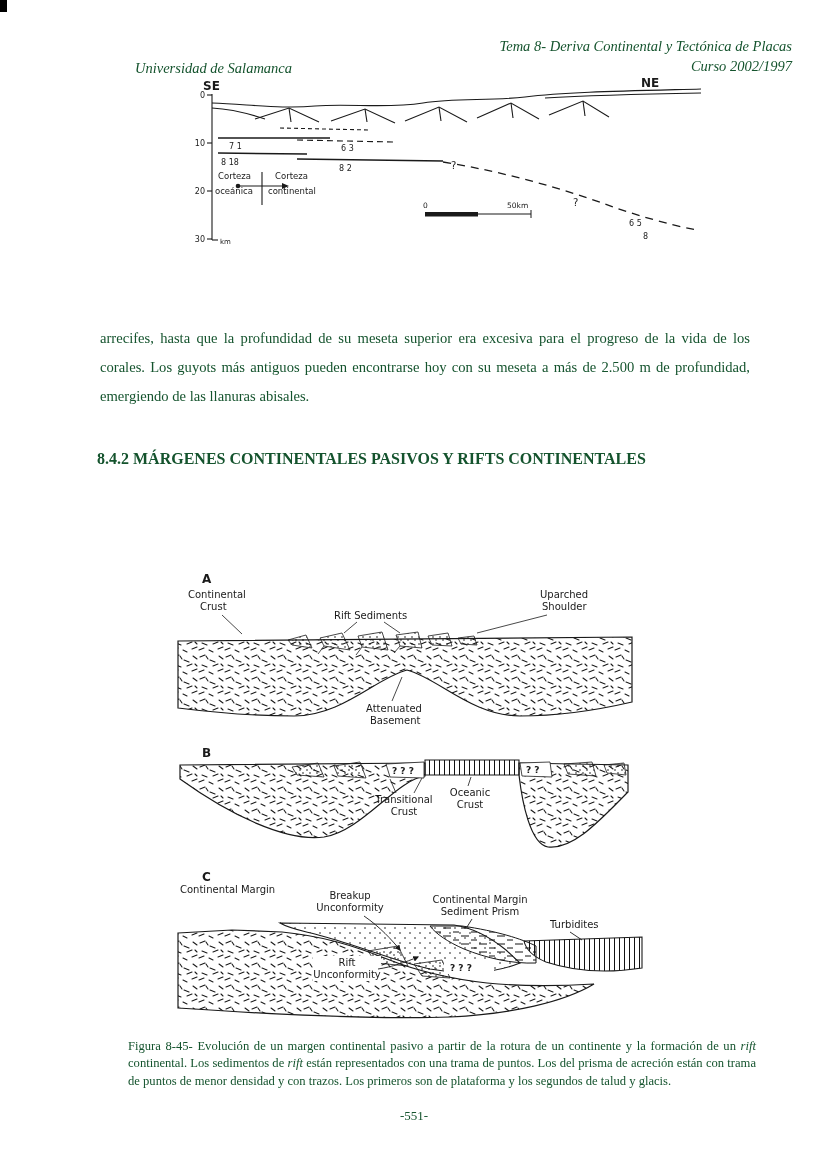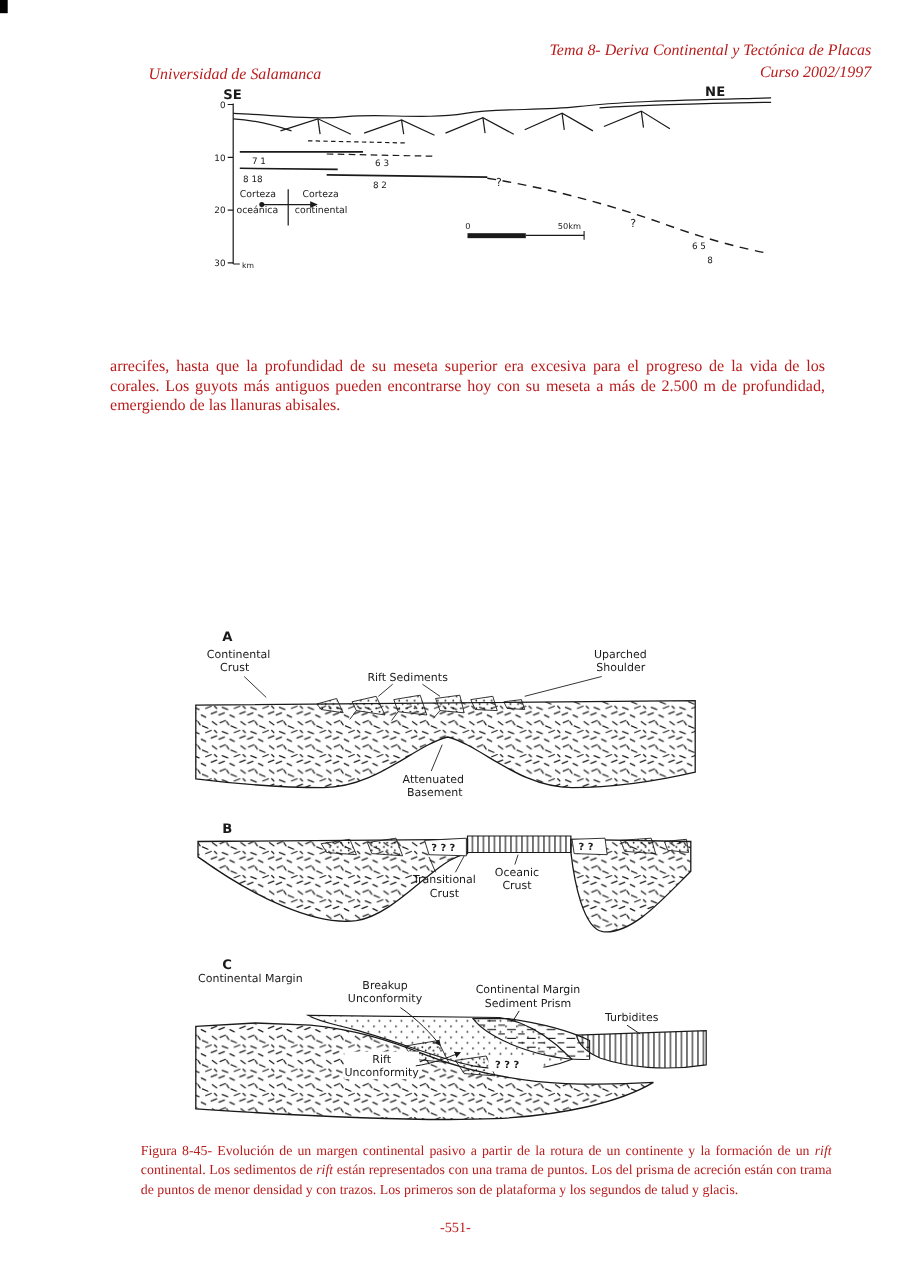--- a/index.html
+++ b/index.html
@@ -1,26 +1,26 @@
 <!DOCTYPE html>
 <html><head>
 <meta charset="utf-8">
 <style>
   html,body { margin:0; padding:0; background:#ffffff; }
   .page {
     position:relative; width:828px; height:1171px; background:#ffffff;
-    font-family:"Liberation Serif", serif; color:#b91c1c; overflow:hidden;text-decoration:underline;
+    font-family:"Liberation Serif", serif; color:#14532d; overflow:hidden;text-decoration:underline;
   }
   .corner-mark { position:absolute; left:0; top:0; width:7px; height:12px; background:#000; }
   .hdr-theme { position:absolute; top:38px; right:36px; font-style:italic; font-size:14.5px; }
   .hdr-univ  { position:absolute; top:60px; left:135px; font-style:italic; font-size:14.5px; }
   .hdr-curso { position:absolute; top:58px; right:36px; font-style:italic; font-size:14.5px; }
   .fig44 { position:absolute; left:185px; top:78px; width:530px; height:178px; }
   .cap44 { position:absolute; left:113px; top:270px; width:618px; font-size:12.6px; line-height:18px; text-align:justify; }
-  .body-par { position:absolute; left:100px; top:324px; width:650px; font-size:14.6px; line-height:18px; text-align:justify; }
+  .body-par { position:absolute; left:100px; top:324px; width:650px; font-size:14.6px; line-height:29px; text-align:justify; }
   .heading { position:absolute; left:97px; top:450px; margin:0; font-size:16px; font-weight:700; font-family:"Liberation Serif", serif; }
   .fig45 { position:absolute; left:172px; top:565px; width:480px; height:468px; }
   .cap45 { position:absolute; left:128px; top:1038px; width:628px; font-size:12.6px; line-height:17.4px; text-align:justify; }
   .pagenum { position:absolute; left:0; right:0; top:1108px; text-align:center; font-size:13px; }
   .t  { font-family:"DejaVu Sans", sans-serif; fill:#1a1a1a; }
   .tb { font-weight:bold; }
   svg { display:block; }
 </style>
 </head>
 <body>
@@ -94,20 +94,21 @@
     <text class="t" font-size="8.5" x="30" y="116">oceánica</text>
     <text class="t" font-size="8.5" x="90" y="101">Corteza</text>
     <text class="t" font-size="8.5" x="83" y="116">continental</text>
     <text class="t" font-size="7.5" x="238" y="130">0</text>
     <text class="t" font-size="7.5" x="322" y="130">50km</text>
   </svg>
 
 
   <div class="body-par">arrecifes, hasta que la profundidad de su meseta superior era excesiva para el progreso de la vida de los corales. Los guyots más antiguos pueden encontrarse hoy con su meseta a más de 2.500 m de profundidad, emergiendo de las llanuras abisales.</div>
 
+  <h2 class="heading">8.4.2 MÁRGENES CONTINENTALES PASIVOS Y RIFTS CONTINENTALES</h2>
 
   <svg class="fig45" viewBox="0 0 480 468">
     <defs>
       <pattern id="pat-speckle" width="26" height="22" patternUnits="userSpaceOnUse">
         <g stroke="#1a1a1a" stroke-width="1.1" stroke-linecap="round">
           <line x1="2" y1="4" x2="7" y2="2"></line>
             <line x1="12" y1="7" x2="17" y2="9"></line>
           <line x1="21" y1="3" x2="25" y2="6"></line>
             <line x1="4" y1="12" x2="9" y2="14"></line>
           <line x1="15" y1="13" x2="20" y2="11"></line>

